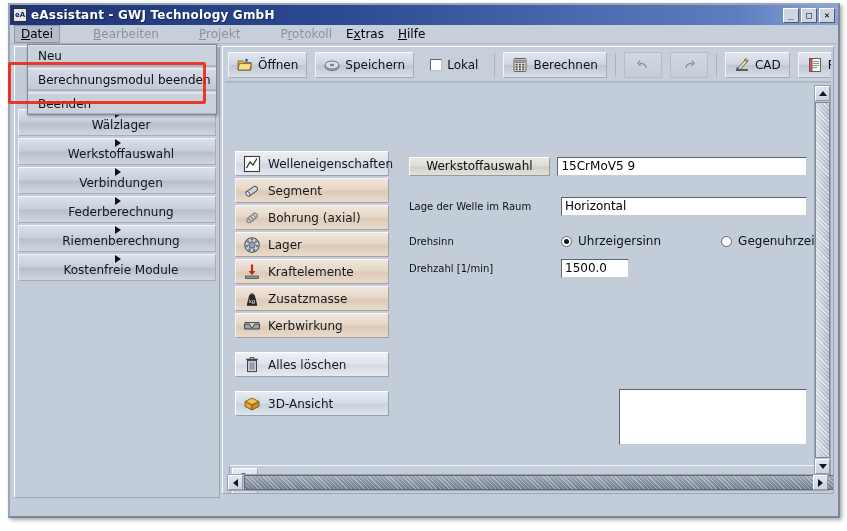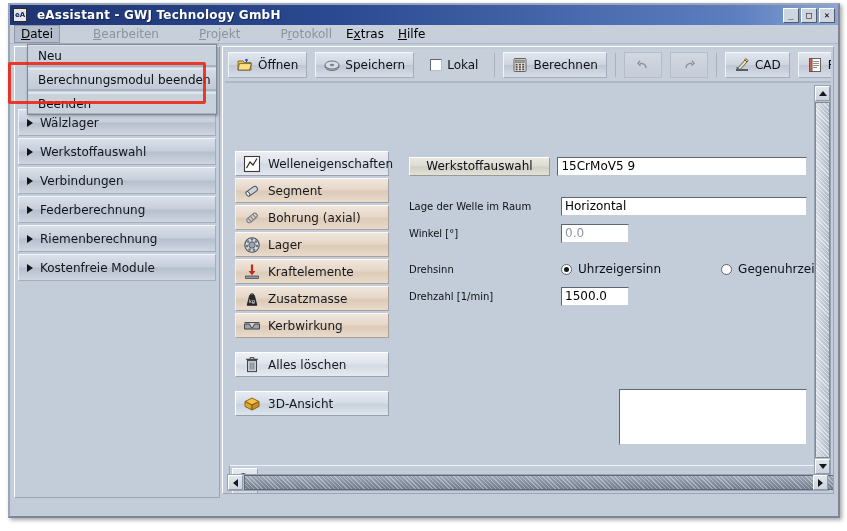--- a/index.html
+++ b/index.html
@@ -20,21 +20,21 @@
     border-right-color: #7b8795; border-bottom-color: #7b8795;
     box-shadow: 2px 2px 4px rgba(0,0,0,0.35);
   }
   .titlebar {
     position: absolute; left: 0; top: 0; width: 100%; height: 20px;
     background: linear-gradient(to right, #1f3473 0%, #2b4a92 40%, #5d7fc0 88%, #8aa6d6 100%);
     display: flex; align-items: center; padding: 0 2px 0 3px;
   }
   .title-icon {
     width: 14px; height: 14px; background: #e6e6e6;
-    border: 1px solid #2b2b2b; margin-right: 10px;
+    border: 1px solid #2b2b2b; margin-right: 4px;
     font-size: 7px; line-height: 12px; text-align: center;
     color: #0b2a6b; font-weight: bold;
   }
   .title-text {
     color: #ffffff; font-size: 12px; font-weight: bold;
     letter-spacing: 0.2px; white-space: nowrap; flex: 1;
     text-shadow: 1px 1px 0 rgba(0,0,0,0.35);
   }
   .title-btns { display: flex; gap: 2px; margin-right: 1px; }
   .tbtn {
@@ -61,21 +61,21 @@
   .sidebar {
     position: absolute; left: 4px; top: 41px; width: 206px; height: 452px;
     background: #c3ccd9; border: 1px solid #9aa6b5; border-top-color:#fff; border-left-color:#fff;
     overflow: hidden;
   }
   .acc-item {
     margin: 2px 3px; height: 27px;
     background: linear-gradient(to bottom, #dbe1ea 0%, #c6cedb 48%, #b6bfcd 52%, #cfd6e1 100%);
     border: 1px solid #a3adbb; border-top-color: #f2f5f9; border-left-color: #eef1f6;
     display: flex; align-items: center; padding-left: 8px;
-    font-size: 12px; color: #11161c; cursor: default;
+    font-size: 12px; color: #11161c; cursor: default; flex-direction: column;
   }
   .acc-arrow {
     width: 0; height: 0; border-left: 6px solid #101418;
     border-top: 4px solid transparent; border-bottom: 4px solid transparent;
     margin-right: 7px;
   }
 
   
   .dropdown {
     position: absolute; left: 17px; top: 39px; width: 190px;
@@ -472,24 +472,20 @@
         <div class="frow" style="height:30px">
           <div class="fbtn">Werkstoffauswahl</div>
           <div style="width:8px"></div>
           <div class="finput wide">15CrMoV5 9</div>
         </div>
         <div style="height:12px"></div>
         <div class="frow" style="height:26px">
           <div class="flabel">Lage der Welle im Raum</div>
           <div class="finput wide">Horizontal</div>
         </div>
-        <div class="frow" style="height:28px">
-          <div class="flabel">Winkel [°]</div>
-          <div class="finput narrow dis">0.0</div>
-        </div>
         <div style="height:8px"></div>
         <div class="frow" style="height:28px">
           <div class="flabel">Drehsinn</div>
           <div style="display:flex;align-items:center">
             <span class="radio on"></span>
             <span class="rlabel">Uhrzeigersinn</span>
           </div>
           <div style="display:flex;align-items:center;margin-left:60px">
             <span class="radio"></span>
             <span class="rlabel">Gegenuhrzei</span>

